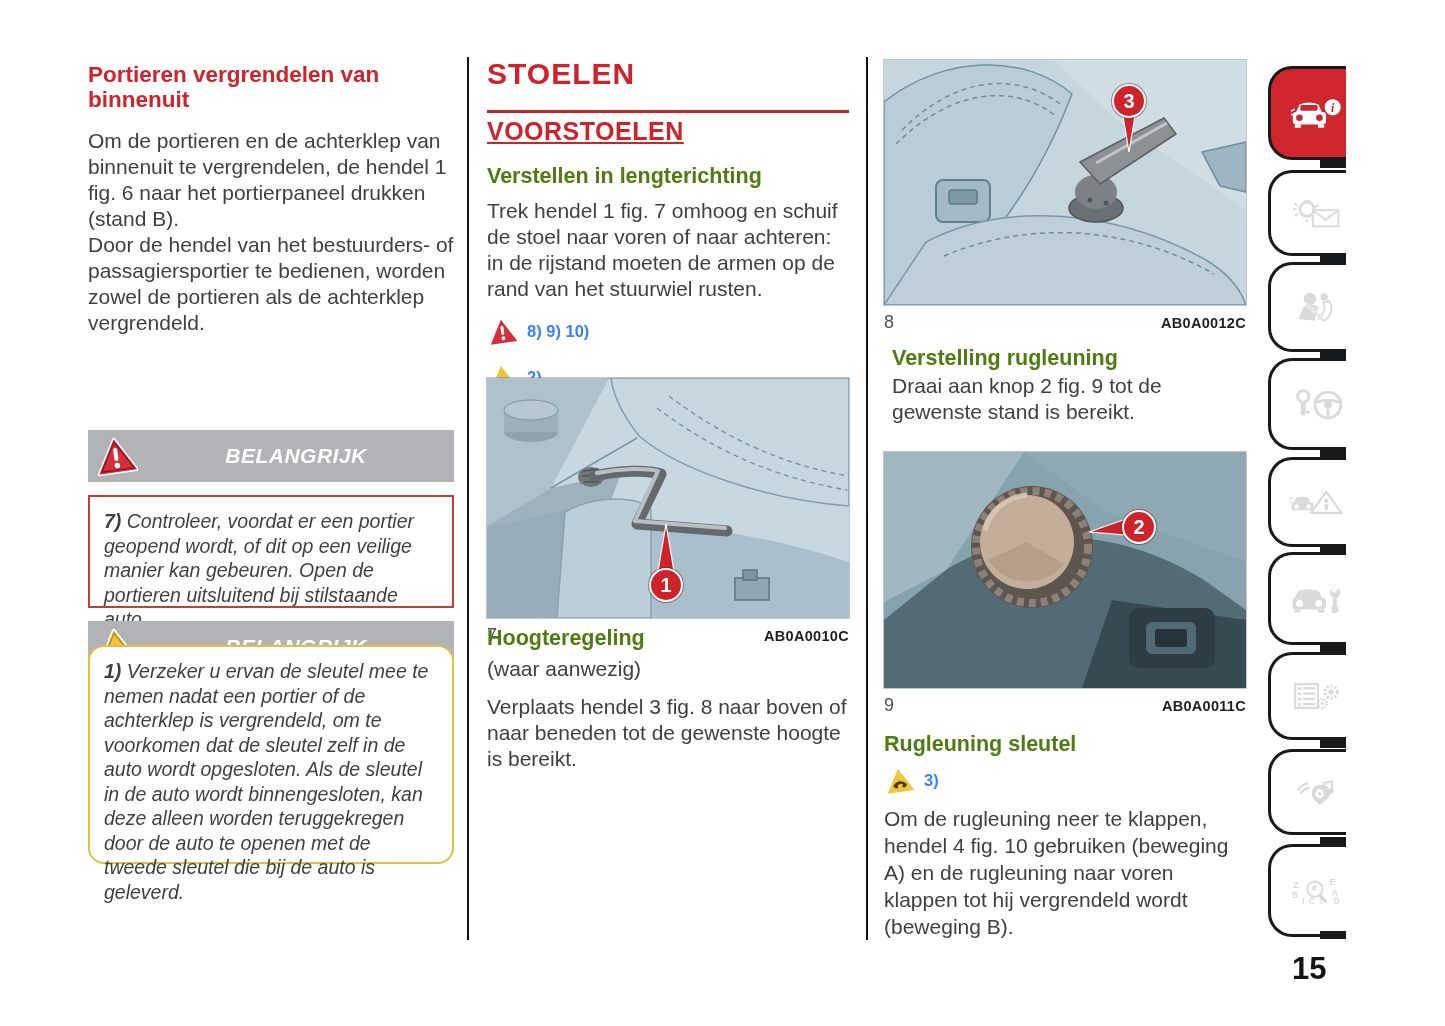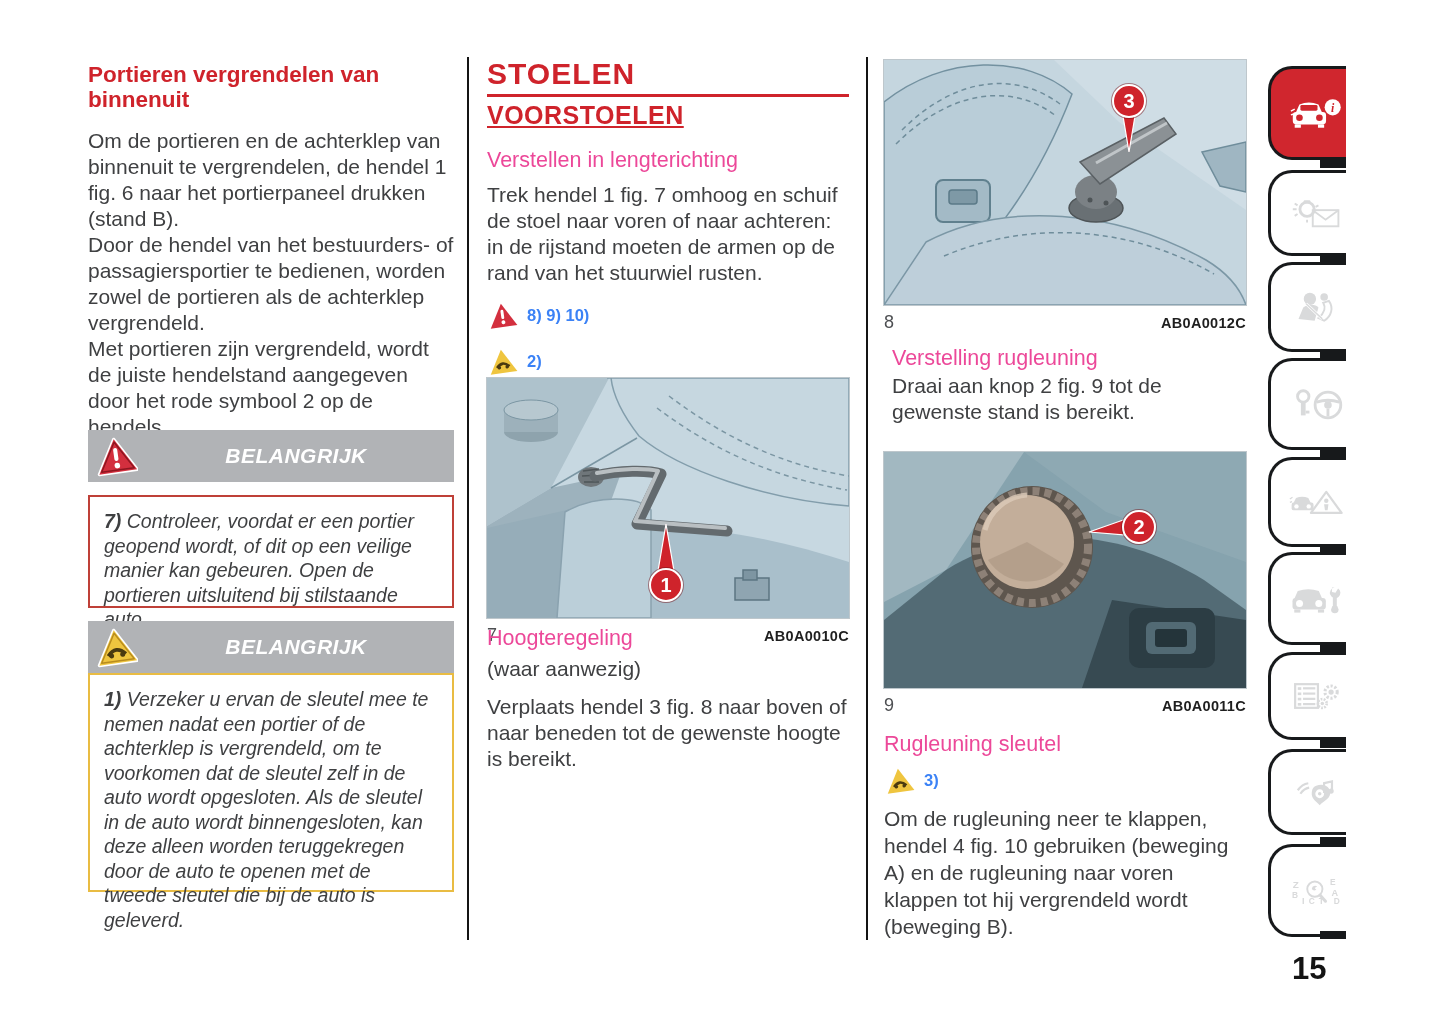--- a/index.html
+++ b/index.html
@@ -11,21 +11,21 @@
   .abs { position:absolute; }
 
   
   .vdiv { position:absolute; top:57px; width:2px; height:883px; background:#141414; }
 
   
   .red-h1 { color:#cf232b; font-weight:bold; font-size:22.5px; line-height:25px; }
   .big-title { color:#cf232b; font-weight:bold; font-size:30px; letter-spacing:1px; line-height:32px; }
   .title-rule { border-bottom:3px solid #cf232b; }
   .sub-title { color:#cf232b; font-weight:bold; font-size:25px; letter-spacing:0.5px; }
-  .red-h2 { color:#ec4899; font-weight:normal; font-size:21.5px; }
+  .red-h2 { color:#4d7c0f; font-weight:bold; font-size:21.5px; }
   .body-txt { font-size:21px; line-height:26px; color:#3f4042; }
   .gray-note { font-size:21px; color:#3f4042; }
 
   
   .imp-bar { position:absolute; left:0; width:366px; height:52px; background:#b1b3b6;
              display:flex; align-items:center; }
   .imp-bar .bar-label { flex:1; text-align:center; color:#ffffff; font-weight:bold;
                         font-style:italic; font-size:21px; letter-spacing:0.5px; }
   .imp-bar svg { margin-left:6px; }
   .note-box { position:absolute; left:0; width:366px; background:#ffffff; padding:12px 14px;
@@ -64,21 +64,20 @@
 <div class="page">
 
   <div class="vdiv" style="left:467px"></div>
   <div class="vdiv" style="left:866px"></div>
 
   <div class="abs" style="left:88px; top:62px; width:366px;">
     <div class="red-h1">Portieren vergrendelen van binnenuit</div>
     <div class="body-txt" style="margin-top:16px;">
       <p>Om de portieren en de achterklep van binnenuit te vergrendelen, de hendel 1 fig. 6 naar het portierpaneel drukken (stand B).</p>
       <p>Door de hendel van het bestuurders- of passagiersportier te bedienen, worden zowel de portieren als de achterklep vergrendeld.</p>
-      <p>Met portieren zijn vergrendeld, wordt de juiste hendelstand aangegeven door het rode symbool 2 op de hendels.</p>
     </div>
   </div>
 
   <div class="imp-bar" style="top:430px; left:88px;">
     <svg width="44" height="42" viewBox="0 0 30 28">
       <g transform="rotate(-8 15 14)">
         <path d="M15,2.5 L28,25 L2,25 Z" fill="#d32f3e" stroke="#ffffff" stroke-width="2.2" stroke-linejoin="round" paint-order="stroke"></path>
         <path d="M15,4.5 L26.2,23.6 L3.8,23.6 Z" fill="none" stroke="#8e1620" stroke-width="1" stroke-linejoin="round"></path>
         <rect x="13.6" y="8.5" width="2.8" height="9" rx="1.4" fill="#ffffff"></rect>
         <circle cx="15" cy="20.6" r="1.9" fill="#ffffff"></circle>
@@ -97,26 +96,26 @@
         <path d="M15,2.5 L28,25 L2,25 Z" fill="#efc53f" stroke="#ffffff" stroke-width="2.2" stroke-linejoin="round" paint-order="stroke"></path>
         <path d="M15,4.5 L26.2,23.6 L3.8,23.6 Z" fill="none" stroke="#b88c1e" stroke-width="1" stroke-linejoin="round"></path>
         <path d="M9,19.5 Q15,12.5 21,19.5" stroke="#4a3a10" stroke-width="2.6" fill="none"></path>
         <circle cx="11.2" cy="19.6" r="1.7" fill="#4a3a10"></circle>
         <circle cx="18.8" cy="19.6" r="1.7" fill="#4a3a10"></circle>
       </g>
     </svg>
     <span class="bar-label">BELANGRIJK</span>
   </div>
 
-  <div class="note-box yellow-border" style="top:673px; left:88px; height:219px;">
+  <div class="note-box yellow-border" style="top:645px; left:88px; height:219px;border-radius:16px;">
     <span class="note-num">1)</span><span> Verzeker u ervan de sleutel mee te nemen nadat een portier of de achterklep is vergrendeld, om te voorkomen dat de sleutel zelf in de auto wordt opgesloten. Als de sleutel in de auto wordt binnengesloten, kan deze alleen worden teruggekregen door de auto te openen met de tweede sleutel die bij de auto is geleverd.</span>
   </div>
 
   <div class="abs" style="left:487px; top:58px; width:362px;">
-    <div class="big-title title-rule" style="padding-bottom:4px;">STOELEN</div>
+    <div class="big-title title-rule" style="padding-bottom:20px;">STOELEN</div>
     <div class="sub-title" style="margin-top:4px;text-decoration:underline;">VOORSTOELEN</div>
     <div class="red-h2" style="margin-top:18px;">Verstellen in lengterichting</div>
     <div class="body-txt" style="margin-top:9px;">Trek hendel 1 fig. 7 omhoog en schuif de stoel naar voren of naar achteren: in de rijstand moeten de armen op de rand van het stuurwiel rusten.</div>
 
     <div class="warn-row" style="margin-top:15px;">
       <svg width="31" height="29" viewBox="0 0 30 28">
         <g transform="rotate(-8 15 14)">
           <path d="M15,2.5 L28,25 L2,25 Z" fill="#d32f3e" stroke="#ffffff" stroke-width="2.2" stroke-linejoin="round" paint-order="stroke"></path>
           <rect x="13.6" y="8.5" width="2.8" height="9" rx="1.4" fill="#ffffff"></rect>
           <circle cx="15" cy="20.6" r="1.9" fill="#ffffff"></circle>

